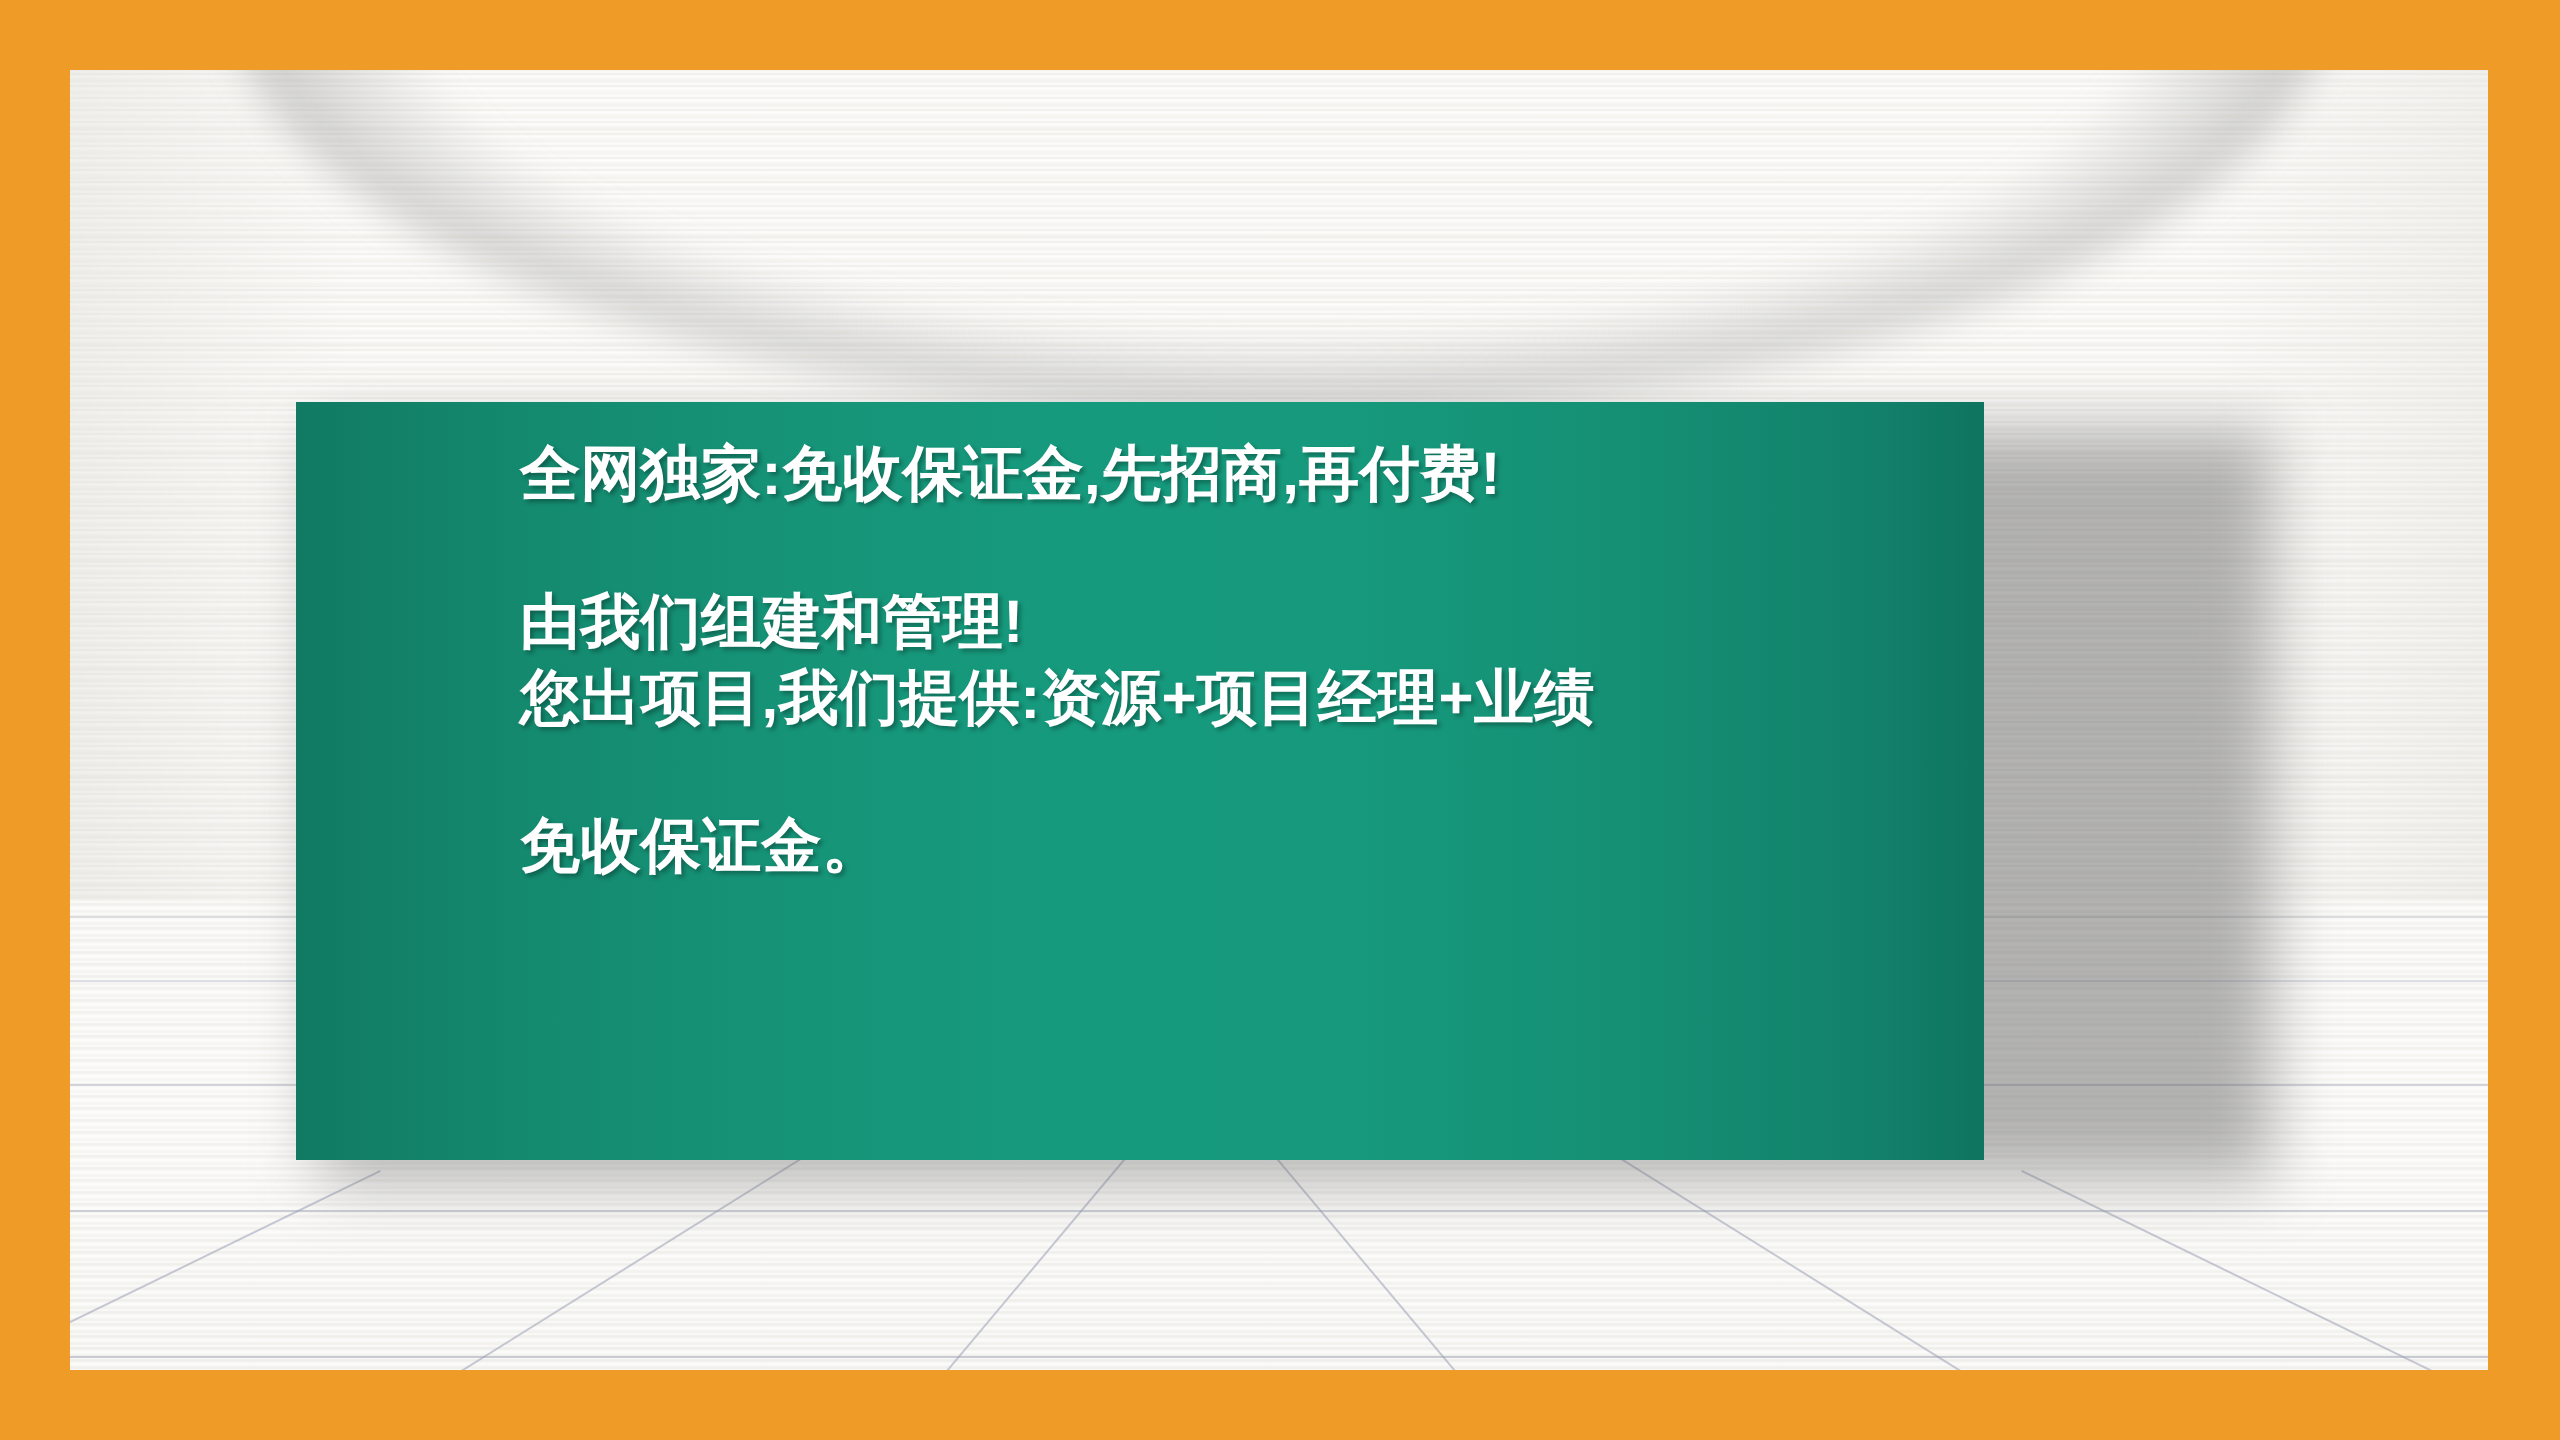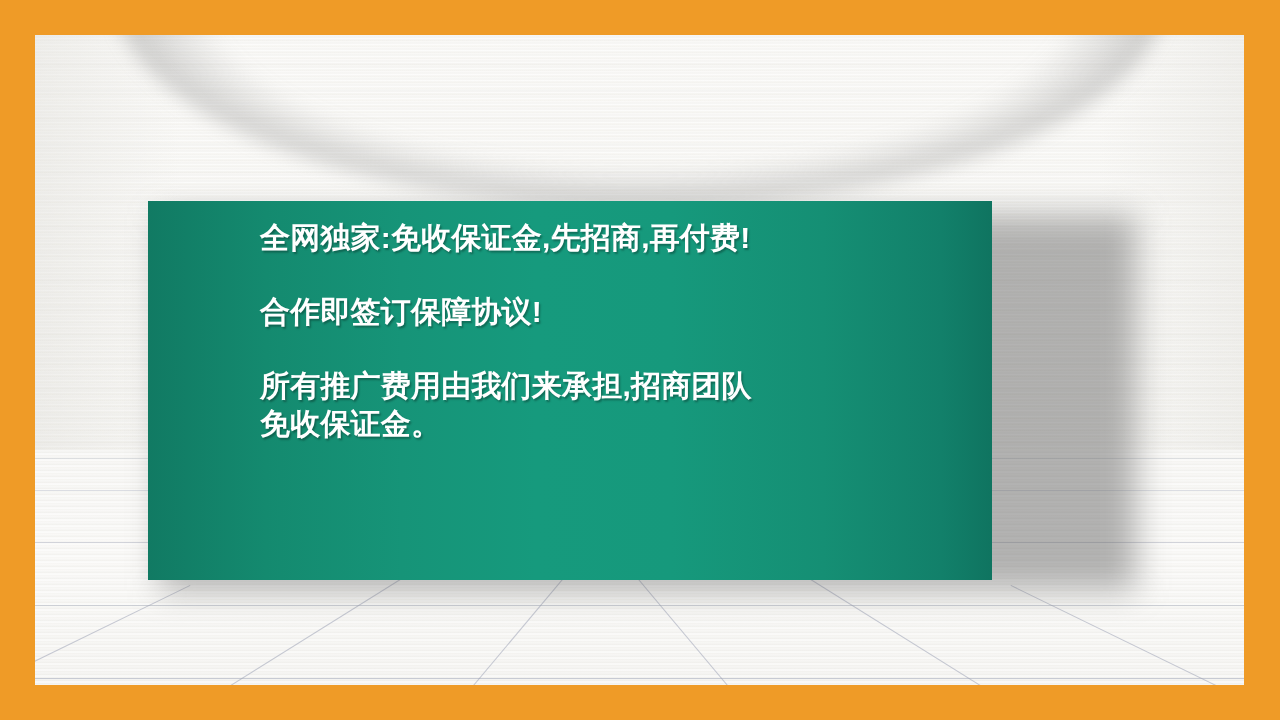--- a/index.html
+++ b/index.html
@@ -209,23 +209,23 @@
 
   <div class="panel-shadow"></div>
 
   <div class="panel">
 
     <div class="para">
       <div class="line">全网独家:免收保证金,先招商,再付费!</div>
     </div>
 
     <div class="para">
-      <div class="line">合作即签订保障协议!</div>
+      <div class="line">由我们组建和管理!</div>
+      <div class="line">您出项目,我们提供:资源+项目经理+业绩</div>
     </div>
 
     <div class="para">
-      <div class="line">所有推广费用由我们来承担,招商团队</div>
       <div class="line">免收保证金。</div>
     </div>
 
   </div>
 
 </div>
 
 </body></html>

